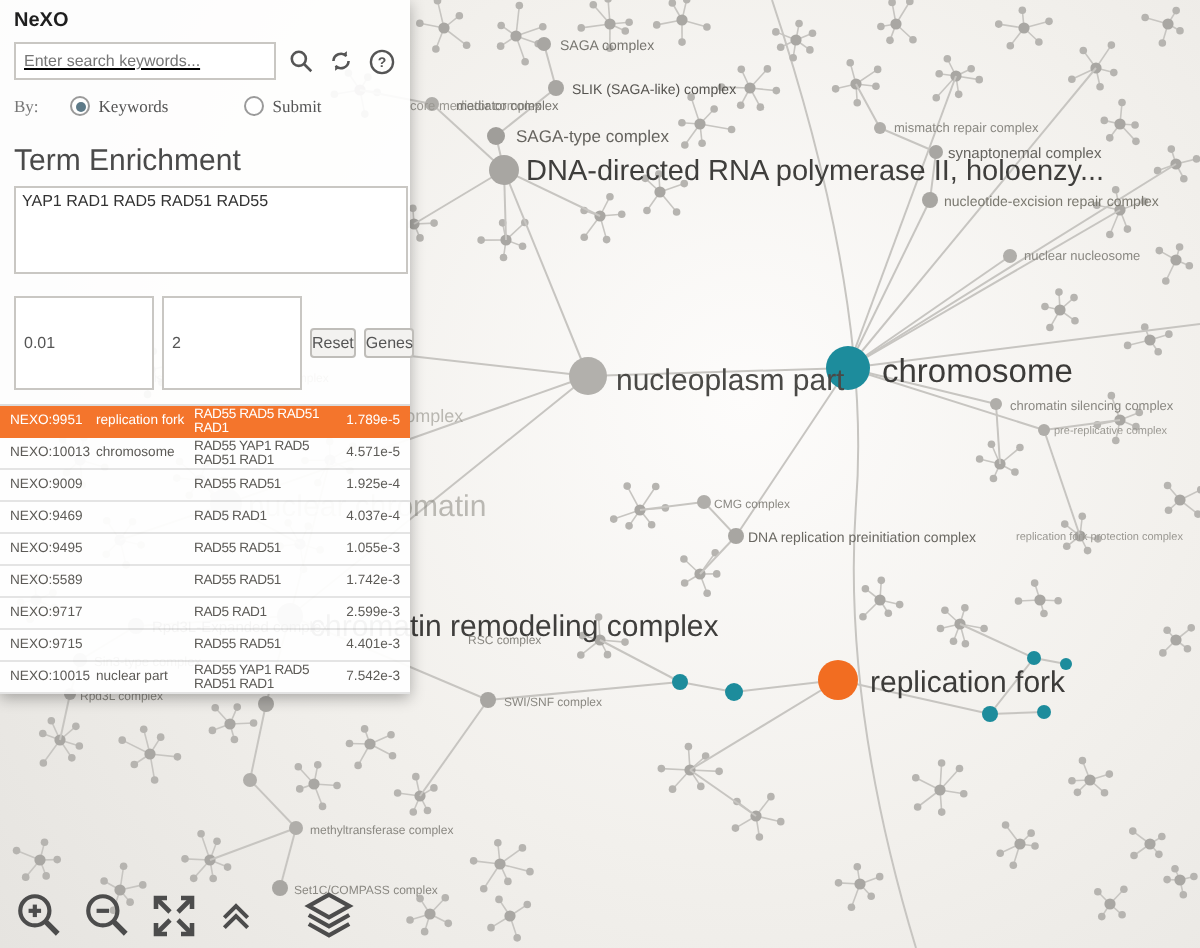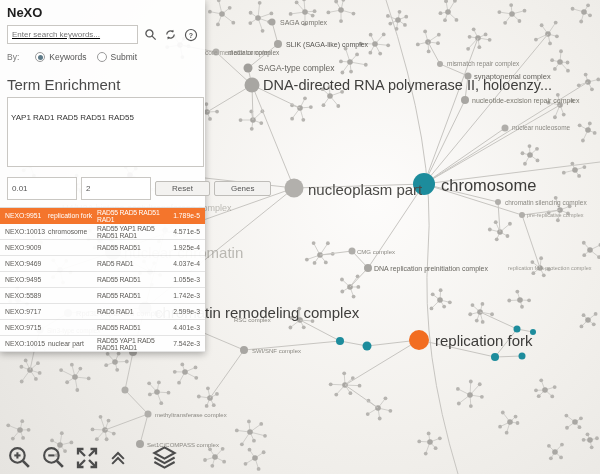--- a/index.html
+++ b/index.html
@@ -5,38 +5,38 @@
   html,body{margin:0;padding:0;}
   body{font-family:"Liberation Sans","DejaVu Sans",sans-serif;}
   .stage{position:relative;width:600px;height:474px;overflow:hidden;
     background:radial-gradient(circle at 62% 42%, #fdfcfb 0%, #f2f0ec 50%, #e6e4e0 100%);}
   .stage svg.net{position:absolute;left:0;top:0;}
 
   
   .panel{position:absolute;left:0;top:0;width:205px;background:rgba(255,255,255,0.9);
     box-shadow:0 2px 7px rgba(0,0,0,0.3);}
   .panel-top{padding:5px 7px 0 7px;}
-  .app-title{font-size:13px;font-weight:bold;color:#1e1e1e;margin:0 0 5px 0;}
+  .app-title{font-size:10px;font-weight:bold;color:#1e1e1e;margin:0 0 5px 0;}
   .search-row{display:flex;align-items:center;gap:5px;text-decoration:underline;}
   .search-row input{flex:1;height:17px;border:1px solid #c9c7c3;background:#fff;
     font-size:8px;color:#555;padding:0 4px;outline:none;min-width:0;}
   .icon-btn{width:15px;height:15px;flex:0 0 auto;display:flex;align-items:center;justify-content:center;color:#555;cursor:pointer;}
   .icon-btn svg{display:block;}
-  .byrow{display:flex;align-items:flex-end;gap:16px;margin:8px 0 2px 0;font-size:8.5px;color:#555;}
+  .byrow{display:flex;align-items:flex-end;gap:16px;margin:8px 0 2px 0;font-size:8.5px;color:#555;font-family:Liberation Serif, serif;}
   .byrow .bylabel{color:#777;}
   .radio-opt{display:flex;align-items:center;gap:4px;cursor:pointer;}
   .radio-circle{width:8px;height:8px;border:1px solid #9a9a9a;border-radius:50%;background:#fff;position:relative;flex:0 0 auto;}
   .radio-circle.on::after{content:"";position:absolute;left:1.5px;top:1.5px;width:5px;height:5px;border-radius:50%;background:#5d7a88;}
   .section-title{font-size:15px;color:#4a4a4a;margin:14px 0 4px 0;}
   .query-box{width:189px;height:38px;border:1px solid #c9c7c3;background:#fff;font-size:8px;
-    color:#333;padding:15px 3px;resize:none;font-family:"Liberation Sans",sans-serif;outline:none;}
+    color:#333;padding:2px 3px;resize:none;font-family:"Liberation Sans",sans-serif;outline:none;}
   .params{display:flex;align-items:center;gap:4px;margin:6px 0 7px 0;}
-  .params input{width:60px;height:13px;border:1px solid #c9c7c3;background:#fff;font-size:8px;color:#555;padding:4px 4px;outline:none;}
+  .params input{width:60px;height:13px;border:1px solid #c9c7c3;background:#fff;font-size:8px;color:#555;padding:16px 4px;outline:none;}
   .params .btn{font-size:8px;color:#555;background:#f3f2f0;border:1px solid #bfbdb9;border-radius:2px;
-    padding:2px 16px;cursor:pointer;white-space:nowrap;}
+    padding:2px 0;cursor:pointer;white-space:nowrap;}
   
   .results{background:rgba(255,255,255,0.42);border-top:1px solid rgba(120,120,120,0.25);}
   .trow{display:flex;align-items:center;height:15px;padding:0 5px;font-size:6.8px;color:#5c5a56;
     border-bottom:1px solid rgba(110,110,110,0.18);cursor:pointer;}
   .trow .c1{width:43px;flex:0 0 auto;}
   .trow .c2{width:49px;flex:0 0 auto;}
   .trow .c3{flex:1;letter-spacing:-0.2px;}
   .trow .c4{width:37px;flex:0 0 auto;text-align:right;}
   .trow.sel{background:#f4752c;color:#fff;border-bottom:1px solid #f4752c;}
 
@@ -919,21 +919,21 @@
         <span class="icon-btn">
           <svg width="14" height="14" viewBox="0 0 24 24" fill="none" stroke="currentColor" stroke-width="2">
             <circle cx="12" cy="12" r="9.5"></circle>
             <text x="12" y="16.5" text-anchor="middle" font-size="12" stroke="none" fill="currentColor" font-weight="bold">?</text>
           </svg>
         </span>
       </div>
 
       <div class="byrow">
         <span class="bylabel">By:</span>
-        <span style="display:flex;gap:10px;">
+        <span style="display:flex;gap:38px;">
             <span class="radio-opt">
               <span class="radio-circle on"></span>
               <span>Keywords</span>
             </span>
             <span class="radio-opt">
               <span class="radio-circle"></span>
               <span>Submit</span>
             </span>
           </span>
       </div>

